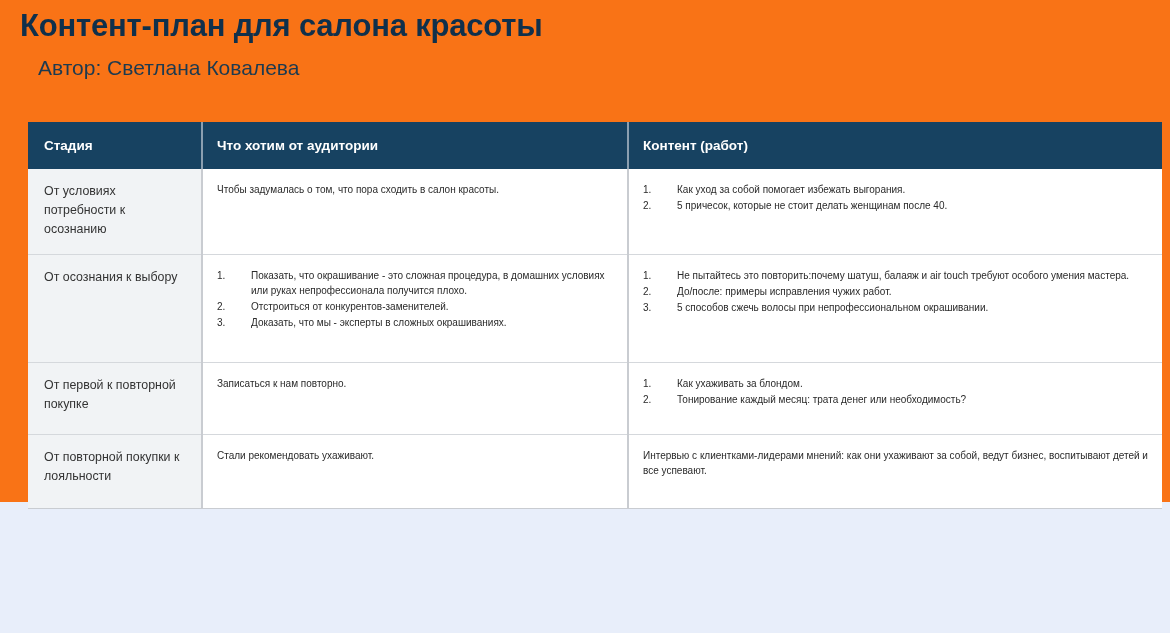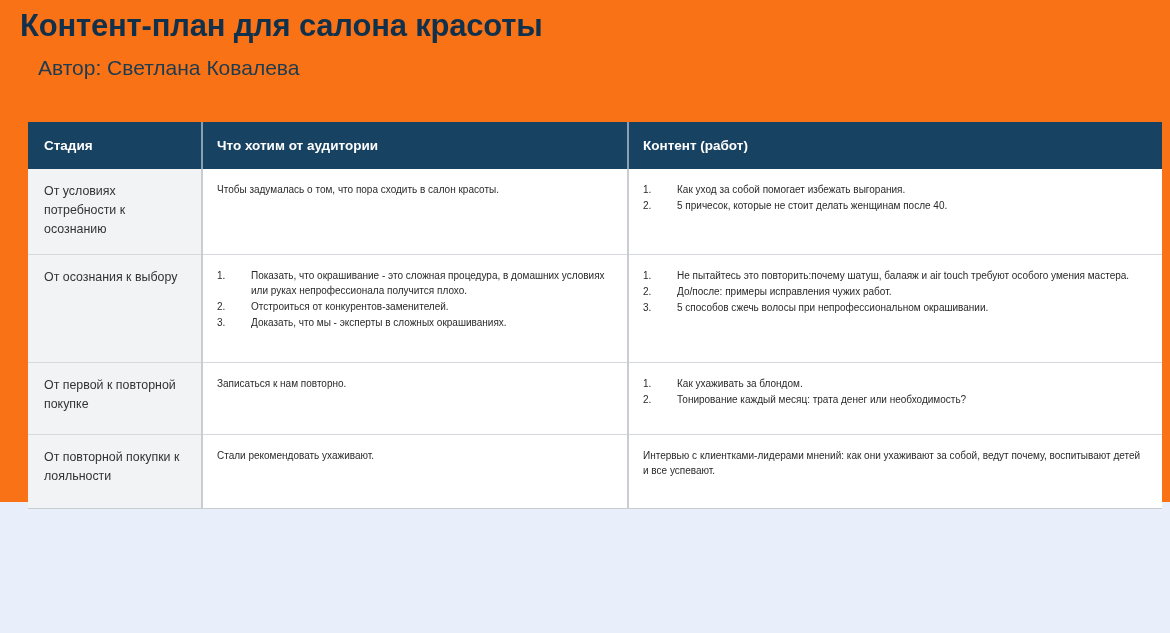--- a/index.html
+++ b/index.html
@@ -185,21 +185,21 @@
             </ol>
           </td>
         </tr>
 
         <tr class="r5">
           <td class="stage">От повторной покупки к лояльности</td>
           <td>
             <p class="plain">Стали рекомендовать ухаживают.</p>
           </td>
           <td>
-            <p class="plain">Интервью с клиентками-лидерами мнений: как они ухаживают за собой, ведут почему, воспитывают детей и все успевают.</p>
+            <p class="plain">Интервью с клиентками-лидерами мнений: как они ухаживают за собой, ведут бизнес, воспитывают детей и все успевают.</p>
           </td>
         </tr>
 
       </tbody>
     </table>
   </div>
 
 </div>
 
 </body></html>

